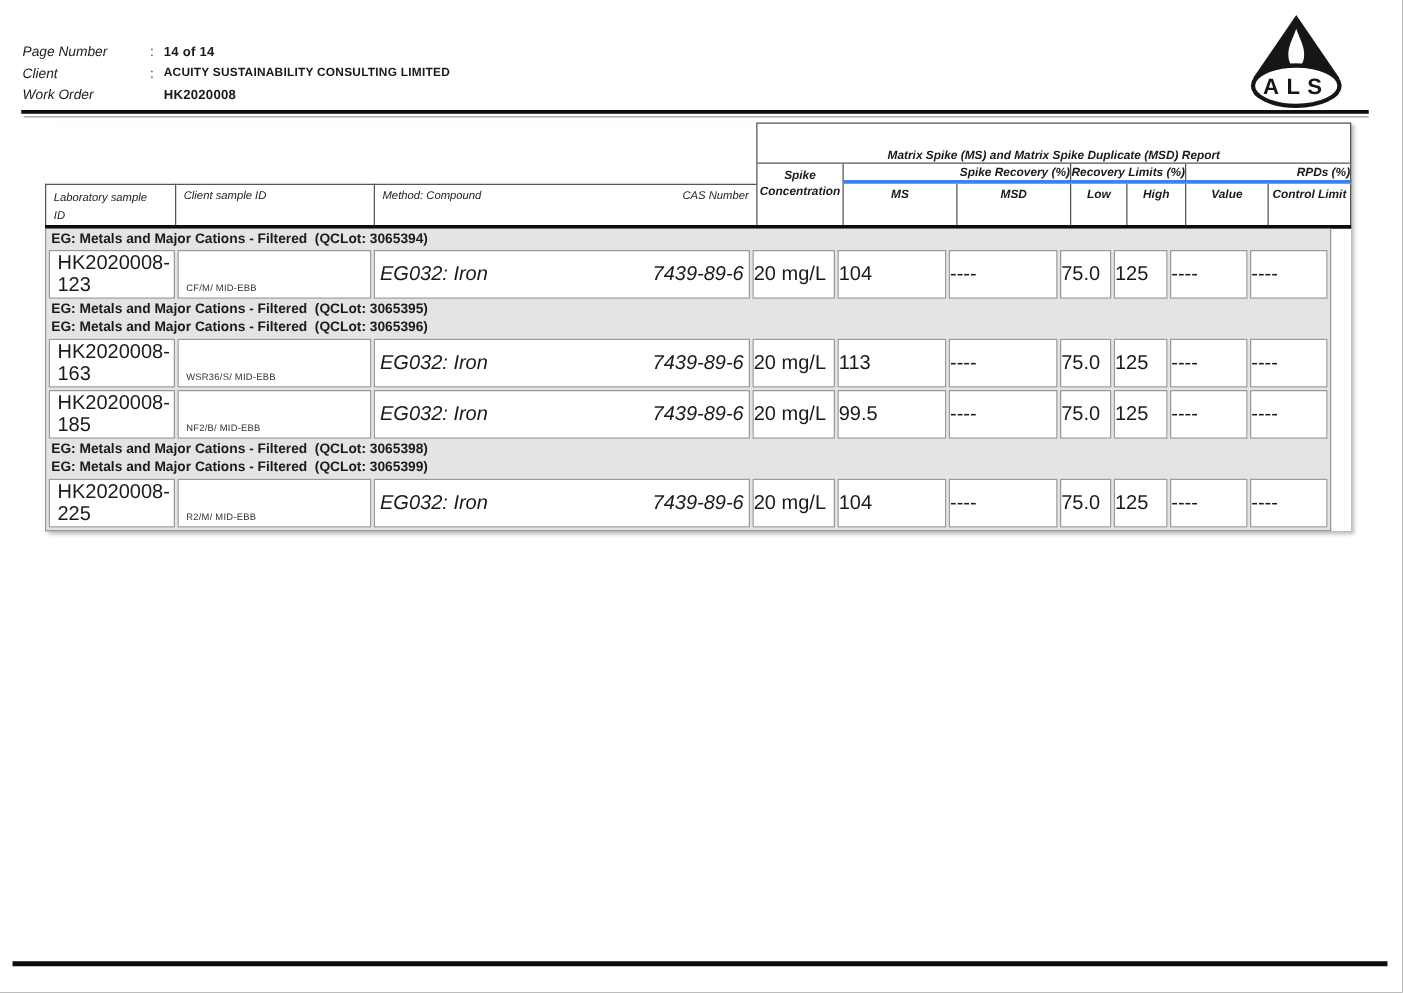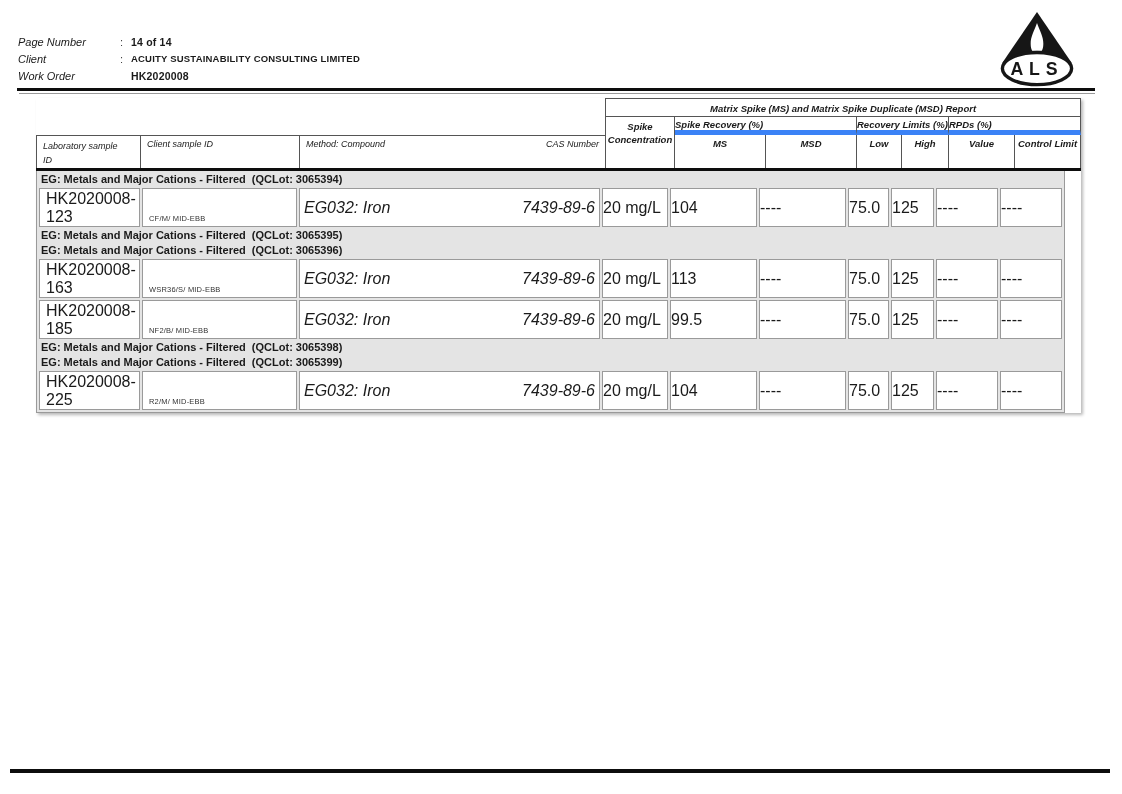--- a/index.html
+++ b/index.html
@@ -29,26 +29,26 @@
   .matrix-line { position:absolute; top:100px; left:37px; font-size:10px; }
   .matrix-line b { font-size:10px; letter-spacing:.3px; }
 
   
   .table-wrap { position:absolute; top:98px; left:36px; width:1045px; box-shadow:2px 2px 3px rgba(0,0,0,.28); }
   table { table-layout:fixed; width:976px; border-collapse:separate; }
 
   .hdr-table { border-spacing:0; }
   .hdr-table td { font-style:italic; font-weight:bold; font-size:9.5px; vertical-align:top; overflow:hidden; }
   .hdr-table .blank { border:none; background:#fff; }
-  td.rpt-title { height:19px; text-align:center; padding-top:4px;
+  td.rpt-title { height:19px; text-align:center; padding-top:20px;
     border:1px solid #555; font-size:9.5px; }
   td.spike-conc { border-left:1px solid #555; border-right:1px solid #555;
     text-align:center; padding-top:3px; line-height:13px; }
-  td.span-hd { height:14px; text-align:left; padding-top:2px;
-    border-right:1px solid #555; border-bottom:5px solid #3b82f6; }
+  td.span-hd { height:14px; text-align:right; padding-top:2px;
+    border-right:1px solid #555; border-bottom:3px solid #3b82f6; }
   td.sub-hd { height:33px; text-align:center; padding-top:3px; border-right:1px solid #555; }
   td.lab-hd { border:1px solid #555; border-bottom:none; font-weight:normal; font-size:9px;
     padding:3px 0 0 6px; line-height:14px; }
   td.client-hd, td.method-hd { border:1px solid #555; border-left:none; border-bottom:none;
     font-weight:normal; font-size:9px; padding:3px 6px 0 6px; }
   td.method-hd { border-right:none; }
   .method-flex { display:flex; justify-content:space-between;font-style:italic; }
 
   .thick-div { height:3px; background:#0d0d0d; width:1045px; }
 

